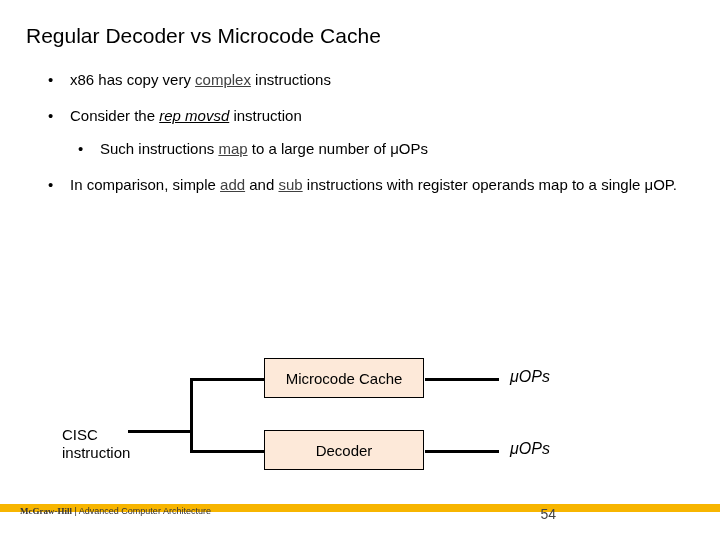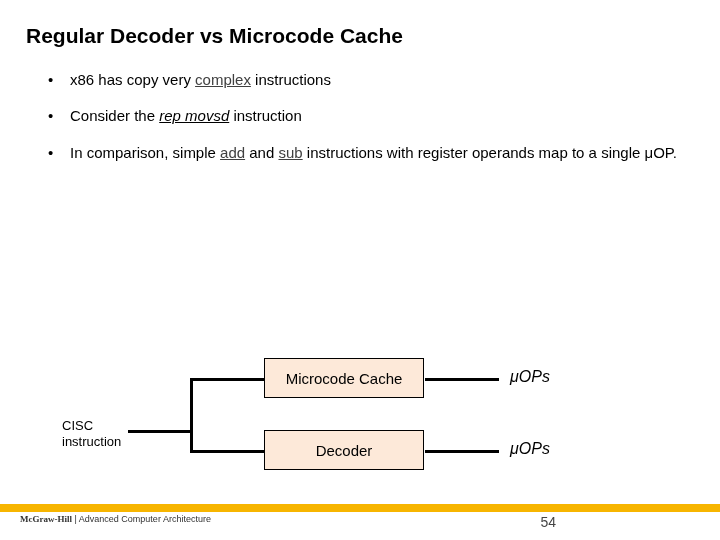--- a/index.html
+++ b/index.html
@@ -6,21 +6,21 @@
   body {
     width: 720px;
     height: 540px;
     font-family: Arial, Helvetica, sans-serif;
     background: #fff;
     position: relative;
     color: #000;
   }
   .title {
     font-size: 21px;
-    font-weight: bold;
+    font-weight: normal;
     padding: 24px 16px 0 26px;
   }
   .content {
     padding: 22px 40px 0 40px;
   }
   ul.outer {
     list-style: none;
     font-size: 15px;
     line-height: 1.35;
   }
@@ -56,22 +56,22 @@
   .u-blk { text-decoration: underline; }
   .it { font-style: italic; margin-top: 47px; }
 
   .diagram {
     position: absolute;
     left: 0; top: 330px;
     width: 720px; height: 150px;
   }
   .cisc-label {
     position: absolute;
-    left: 62px; top: 88px;
-    font-size: 13px;
+    left: 62px; top: 96px;
+    font-size: 15px;
     line-height: 1.2;
   }
   .box {
     position: absolute;
     border: 1.5px solid #000;
     background: #fde9d9;
     font-size: 15px;
     display: flex;
     align-items: center;
     justify-content: center;
@@ -98,21 +98,21 @@
   .line-out2  { left: 425px; top: 120px; width: 74px;  height: 3px; }
 
   .footer-bar {
     position: absolute;
     left: 0; bottom: 28px;
     width: 720px; height: 8px;
     background: #f7b500;
   }
   .footer {
     position: absolute;
-    left: 0; bottom: 4px;
+    left: 0; bottom: 12px;
     width: 576px;
     padding: 6px 20px 6px 20px;
     display: flex;
     justify-content: space-between;
     font-size: 9px;
     color: #333;
     gap: 44px;
   }
   .footer .src b { font-family: Georgia, serif; }
   .pagenum { font-size: 14px; color: #444; }
@@ -123,20 +123,23 @@
 <div class="title">Regular Decoder vs Microcode Cache</div>
 
 <div class="content">
   <ul class="outer">
     <li>
       <span>x86 has copy very </span><span class="u-red">complex</span><span> instructions</span>
     </li>
     <li>
       <span>Consider the </span><span class="it u-blk">rep movsd</span><span> instruction</span>
       <ul class="inner">
+        <li>
+          <span>Such instructions </span><span class="u-red">map</span><span> to a large number of μOPs</span>
+        </li>
       </ul>
     </li>
     <li>
       <span>In comparison, simple </span><span class="u-red">add</span><span> and </span><span class="u-red">sub</span><span> instructions with register operands map to a single μOP.</span>
     </li>
   </ul>
 </div>
 
 <div class="diagram">
   <div class="cisc-label" style="white-space:pre-line;">CISC

